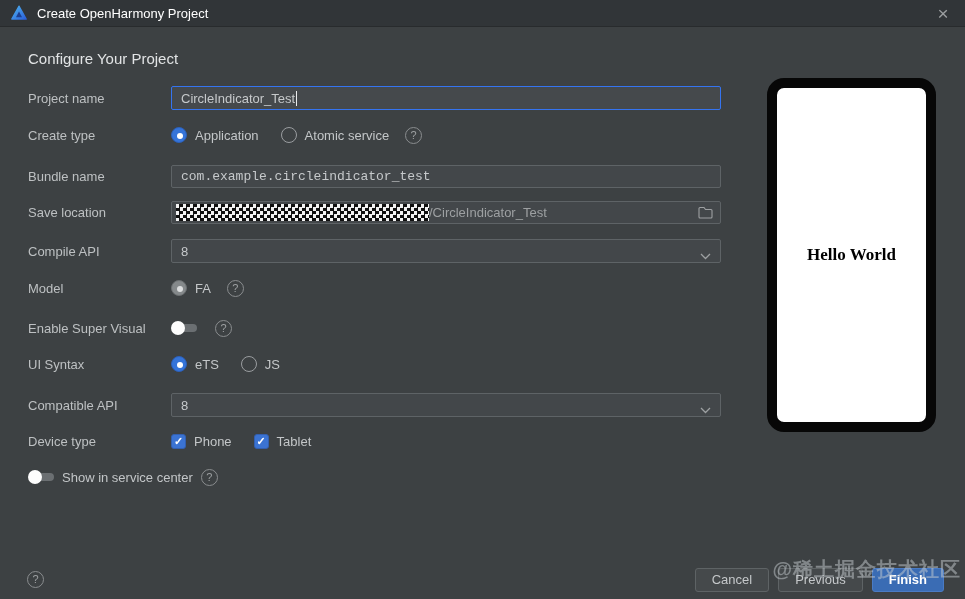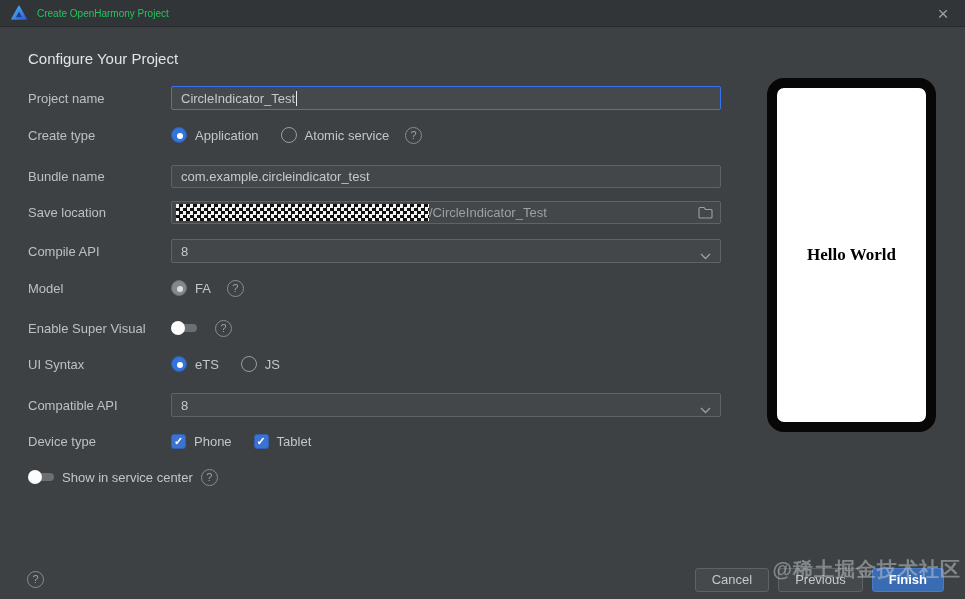--- a/index.html
+++ b/index.html
@@ -5,21 +5,21 @@
   * { margin:0; padding:0; box-sizing:border-box; }
   html,body { width:965px; height:599px; }
   body { font-family:"Liberation Sans", sans-serif; font-size:13px; background:#2a2d2f; overflow:hidden; }
 
   .dialog { position:relative; width:965px; height:599px; background:#3d4143; }
 
   
   .titlebar { position:absolute; top:0; left:0; right:0; height:27px; background:#313538;
               border-bottom:1px solid #282b2d; display:flex; align-items:center; padding:0 10px; }
   .titlebar .logo { width:18px; height:18px; margin-right:9px; flex:none; }
-  .titlebar .title { color:#22c55e; font-size:10px; }
+  .titlebar .title { color:#ffffff; font-size:13px; }
   .close-btn { position:absolute; right:10px; top:2px; width:24px; height:24px; color:#9b9ea0;
                font-size:19px; line-height:24px; text-align:center; cursor:pointer; }
 
   
   .heading { position:absolute; left:28px; top:50px; font-size:15px; color:#e2e4e5; }
 
   
   .row { position:absolute; left:28px; display:flex; align-items:center; height:24px; }
   .row-label { width:143px; flex:none; color:#bdc0c2; }
 
@@ -115,21 +115,21 @@
     <span class="row-label">Create type</span>
     <span class="radio sel"></span>
     <span class="opt-label">Application</span>
     <span class="radio unsel gap22"></span>
     <span class="opt-label">Atomic service</span>
     <span class="help gap16">?</span>
   </div>
 
   <div class="row" style="top:164px;">
     <span class="row-label">Bundle name</span>
-    <div class="field field-main" style="height:23px;">
+    <div class="field field-main" style="height:23px;font-family:Liberation Mono, monospace;">
       <span class="txt">com.example.circleindicator_test</span>
     </div>
   </div>
 
   <div class="row" style="top:200px;">
     <span class="row-label">Save location</span>
     <div class="field field-main" style="height:23px;">
       <span class="checker"></span>
       <span class="save-suffix">/CircleIndicator_Test</span>
       <span class="folder-icon">

